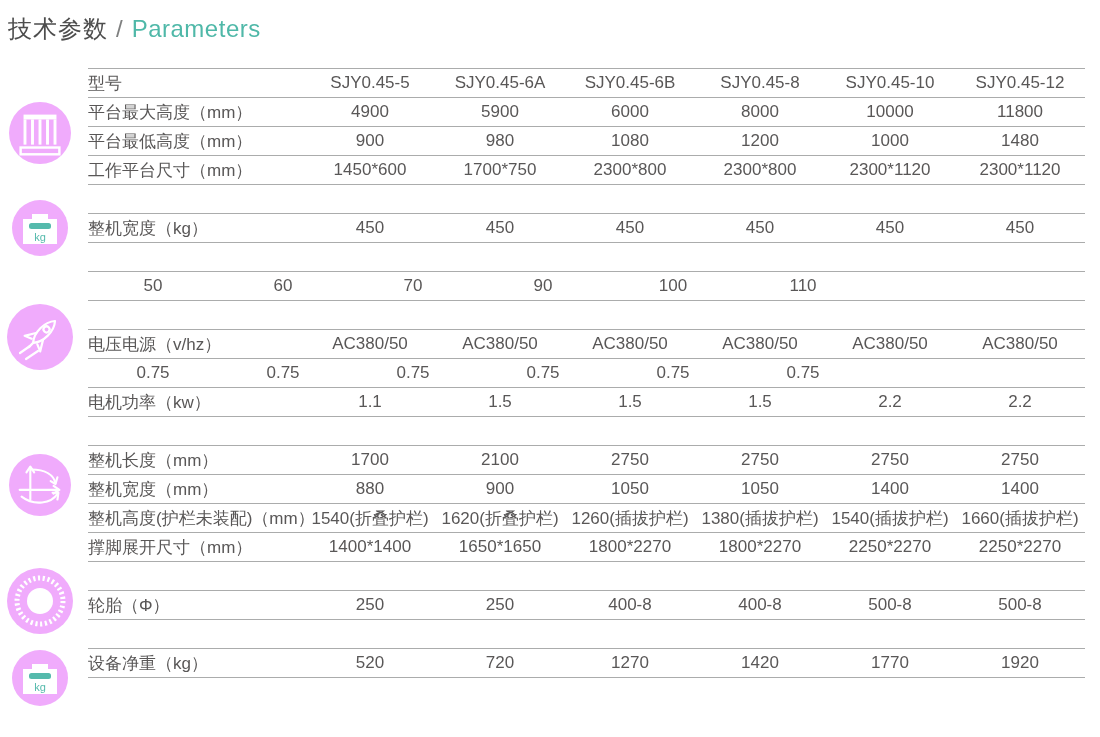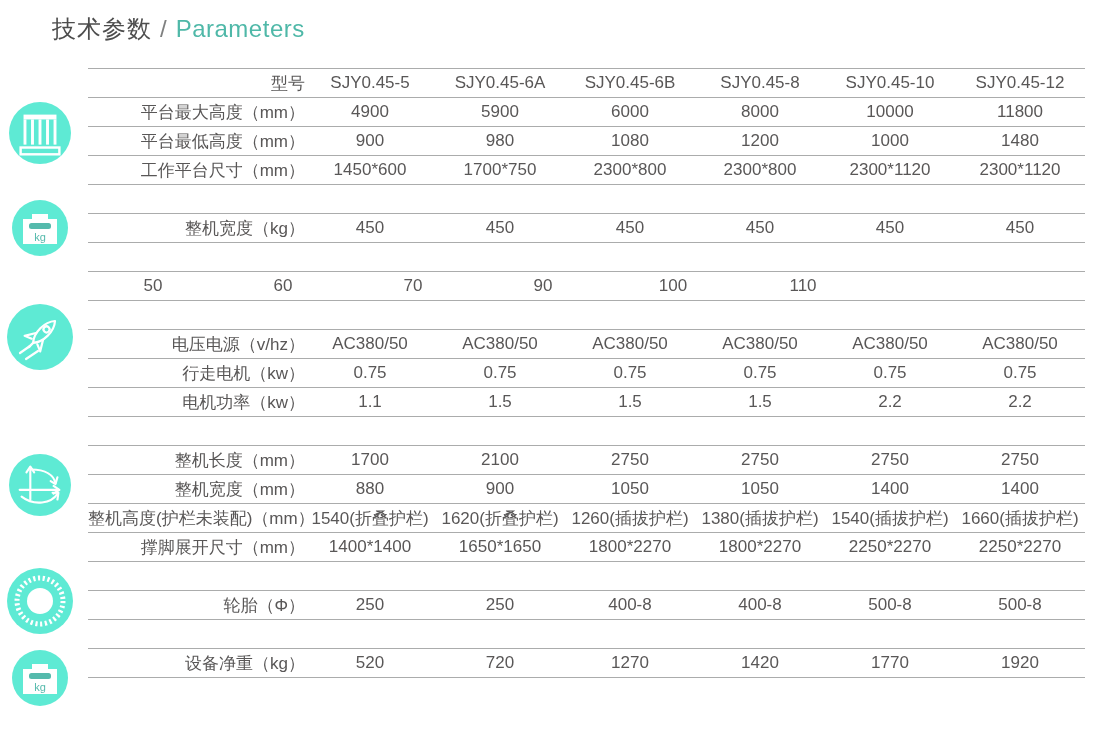--- a/index.html
+++ b/index.html
@@ -6,43 +6,42 @@
   body{
     position:relative;width:1100px;height:737px;overflow:hidden;
     font-family:"Liberation Sans","DejaVu Sans",sans-serif;
     color:#595757;
   }
   
   .page-title{
     position:absolute;left:8px;top:13px;
     font-size:24px;letter-spacing:1px;color:#4d4d4d;
     white-space:nowrap;
-    margin-left:44px;
   }
   .page-title .sep{color:#7f8080;margin:0 8px;}
   .page-title .en{color:#4fb8a8;letter-spacing:0.5px;}
   
   .icn{
     position:absolute;border-radius:50%;
-    background:#5eead4;
+    background:#f0abfc;
     display:flex;justify-content:center;
   }
   .icn svg{display:block;}
   
   .ptable{
     position:absolute;left:88px;top:68px;width:997px;
     font-size:17px;color:#595757;
   }
   .tblock{border-top:1px solid #abacac;}
   .trow{
     display:flex;align-items:center;height:28px;
     border-bottom:1px solid #abacac;
   }
   .tlabel{
-    width:217px;flex:0 0 217px;text-align:right;white-space:nowrap;
+    width:217px;flex:0 0 217px;text-align:left;white-space:nowrap;
     overflow:hidden;
   }
   .tval{
     width:130px;flex:0 0 130px;text-align:center;white-space:nowrap;
   }
   .tgap{height:28px;}
 </style>
 </head>
 <body>
 
@@ -183,21 +182,20 @@
       <div class="trow">
         <div class="tlabel">电压电源（v/hz）</div>
         <div class="tval">AC380/50</div>
         <div class="tval">AC380/50</div>
         <div class="tval">AC380/50</div>
         <div class="tval">AC380/50</div>
         <div class="tval">AC380/50</div>
         <div class="tval">AC380/50</div>
       </div>
       <div class="trow">
-        <div class="tlabel">行走电机（kw）</div>
         <div class="tval">0.75</div>
         <div class="tval">0.75</div>
         <div class="tval">0.75</div>
         <div class="tval">0.75</div>
         <div class="tval">0.75</div>
         <div class="tval">0.75</div>
       </div>
       <div class="trow">
         <div class="tlabel">电机功率（kw）</div>
         <div class="tval">1.1</div>

